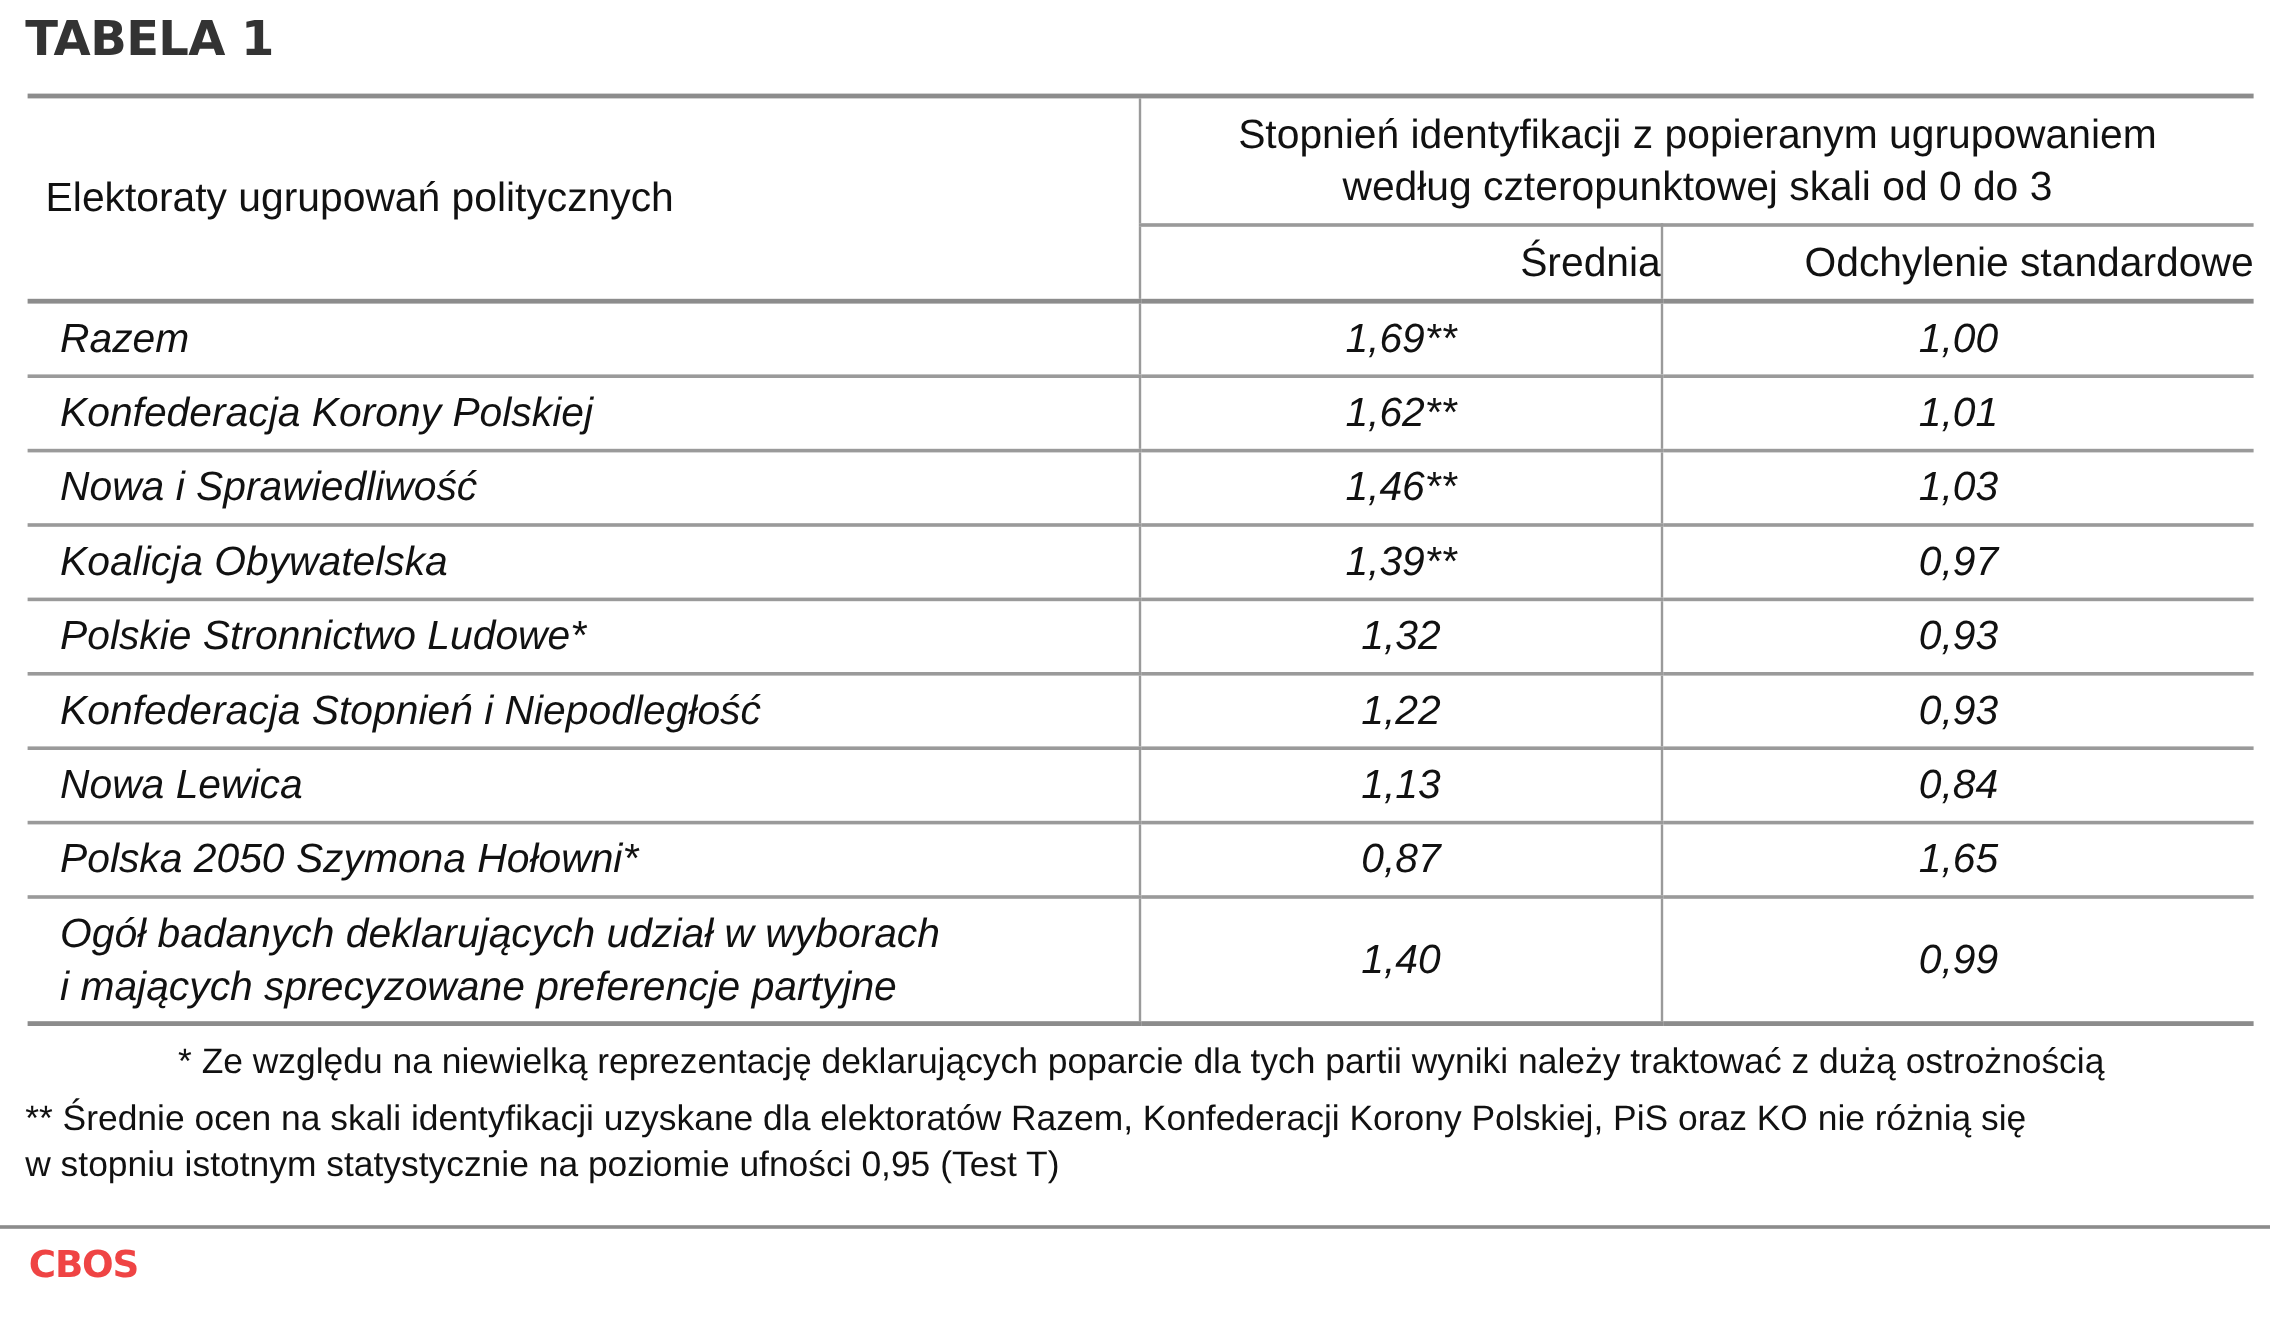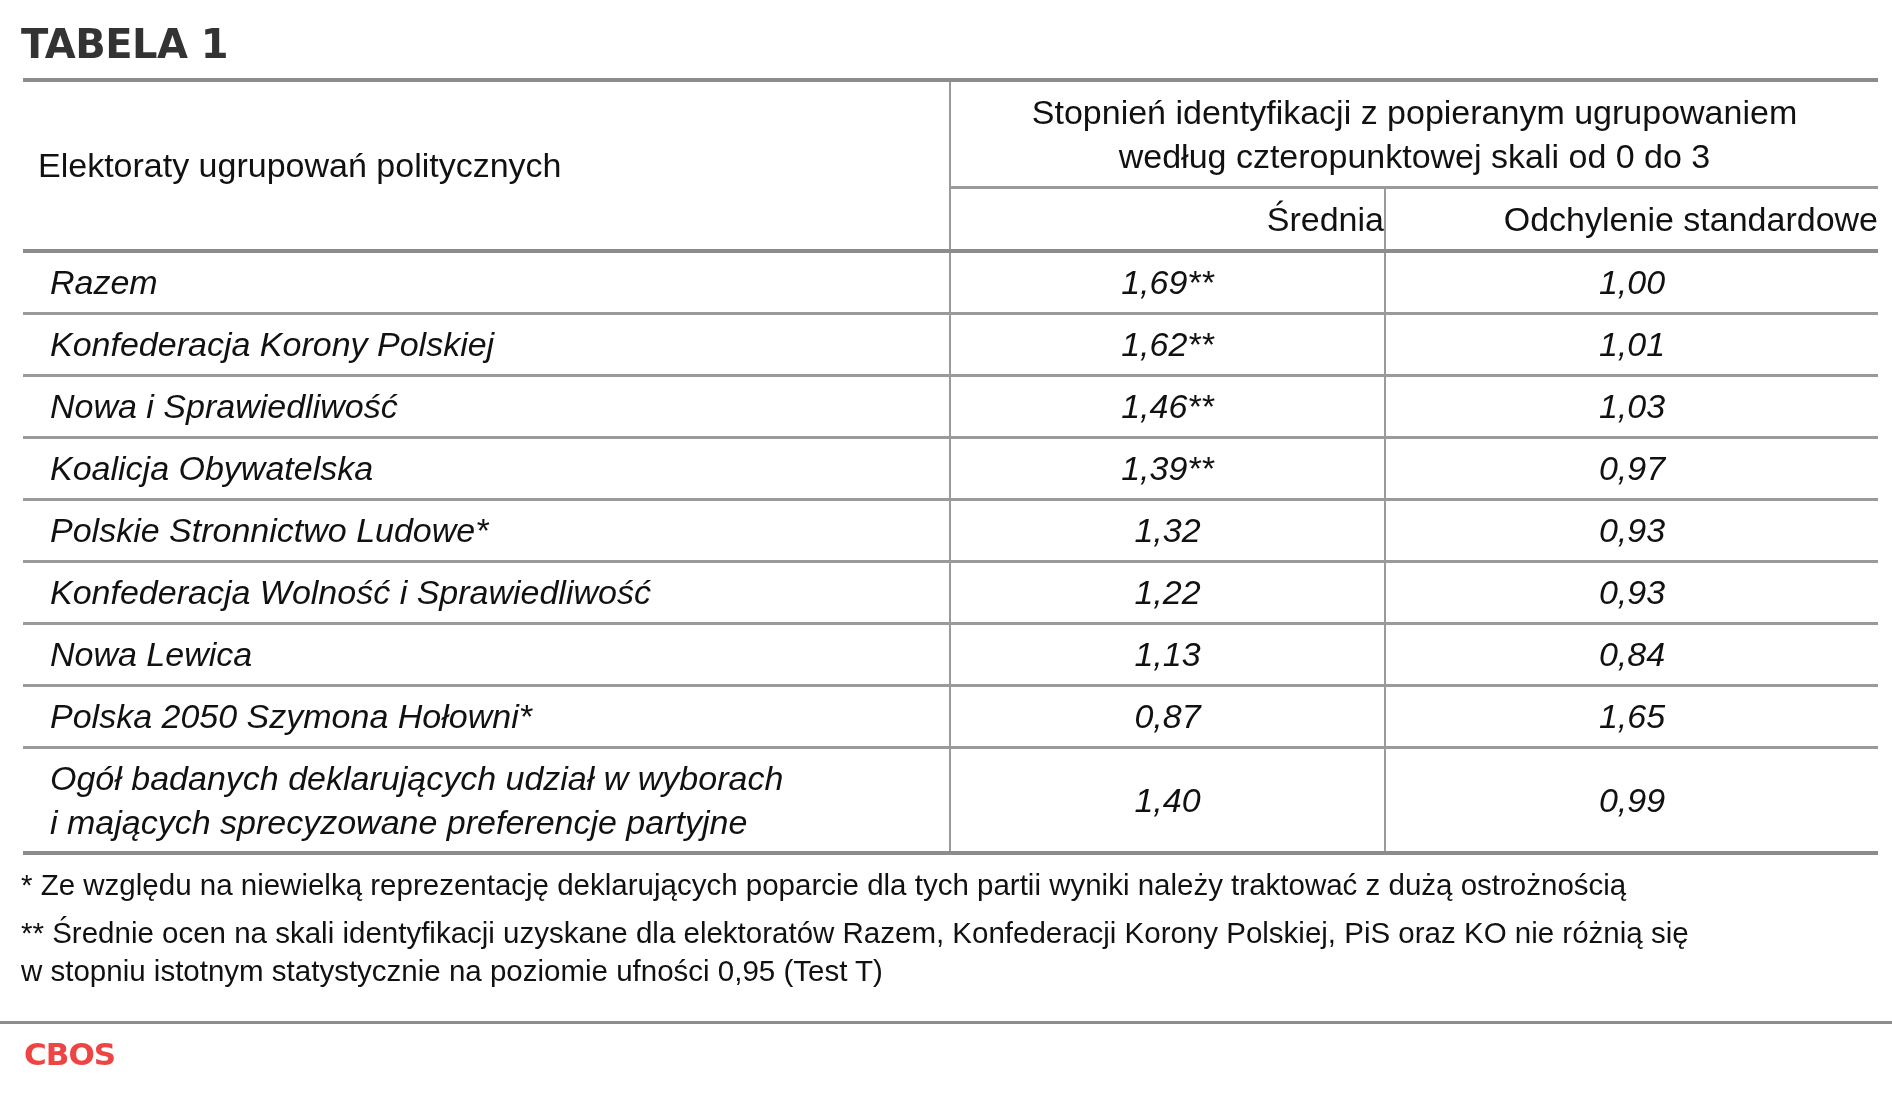--- a/index.html
+++ b/index.html
@@ -1,21 +1,21 @@
 <!DOCTYPE html>
 <html><head>
 <meta charset="utf-8">
 <style>
   html, body { margin: 0; padding: 0; background: #ffffff; }
   body {
     width: 1892px; height: 1100px; position: relative; overflow: hidden;
     font-family: "Liberation Sans", "DejaVu Sans", sans-serif; color: #111;
   }
   .title {
-    position: absolute; left: 21px; top: 21px;
+    position: absolute; left: 21px; top: 10px;
     font-family: "DejaVu Sans", sans-serif; font-weight: bold;
     font-size: 40px; color: #333; letter-spacing: -0.5px;
   }
   .top-rule {
     position: absolute; left: 23px; top: 78px; width: 1855px; height: 4px; background: #8c8c8c;
   }
   .tbl {
     position: absolute; left: 23px; top: 82px; width: 1855px;
     border-collapse: collapse; table-layout: fixed;
   }
@@ -35,21 +35,21 @@
   .hdr-sub.mean { border-right: 2px solid #9a9a9a; }
   .row td { height: 59px; border-bottom: 3px solid #9a9a9a; vertical-align: middle; font-style: italic; }
   .row td.name { padding-left: 27px; border-right: 2px solid #9a9a9a; }
   .row td.mean { text-align: center; border-right: 2px solid #9a9a9a; }
   .row td.sd { text-align: center; }
   .row.total td { height: 102px; border-bottom: 4px solid #8c8c8c; line-height: 44px; }
   .notes {
     position: absolute; left: 21px; top: 866px; width: 1860px;
     font-size: 29.5px; line-height: 38px; color: #111;
   }
-  .notes .n1 { margin-bottom: 10px; }
+  .notes .n1 { margin-bottom: 10px; text-align: center; }
   .bottom-rule {
     position: absolute; left: 0; top: 1021px; width: 1892px; height: 3px; background: #8c8c8c;
   }
   .source {
     position: absolute; left: 24px; top: 1036px;
     font-family: "DejaVu Sans", sans-serif; font-weight: bold; font-size: 31px; color: #ef4444;
     letter-spacing: -1px;
   }
 </style>
 </head>
@@ -97,21 +97,21 @@
       <td class="name">Koalicja Obywatelska</td>
       <td class="mean">1,39**</td>
       <td class="sd">0,97</td>
     </tr>
     <tr class="row">
       <td class="name">Polskie Stronnictwo Ludowe*</td>
       <td class="mean">1,32</td>
       <td class="sd">0,93</td>
     </tr>
     <tr class="row">
-      <td class="name">Konfederacja Wolność i Sprawiedliwość</td>
+      <td class="name">Konfederacja Stopnień i Niepodległość</td>
       <td class="mean">1,22</td>
       <td class="sd">0,93</td>
     </tr>
     <tr class="row">
       <td class="name">Nowa Lewica</td>
       <td class="mean">1,13</td>
       <td class="sd">0,84</td>
     </tr>
     <tr class="row">
       <td class="name">Polska 2050 Szymona Hołowni*</td>

